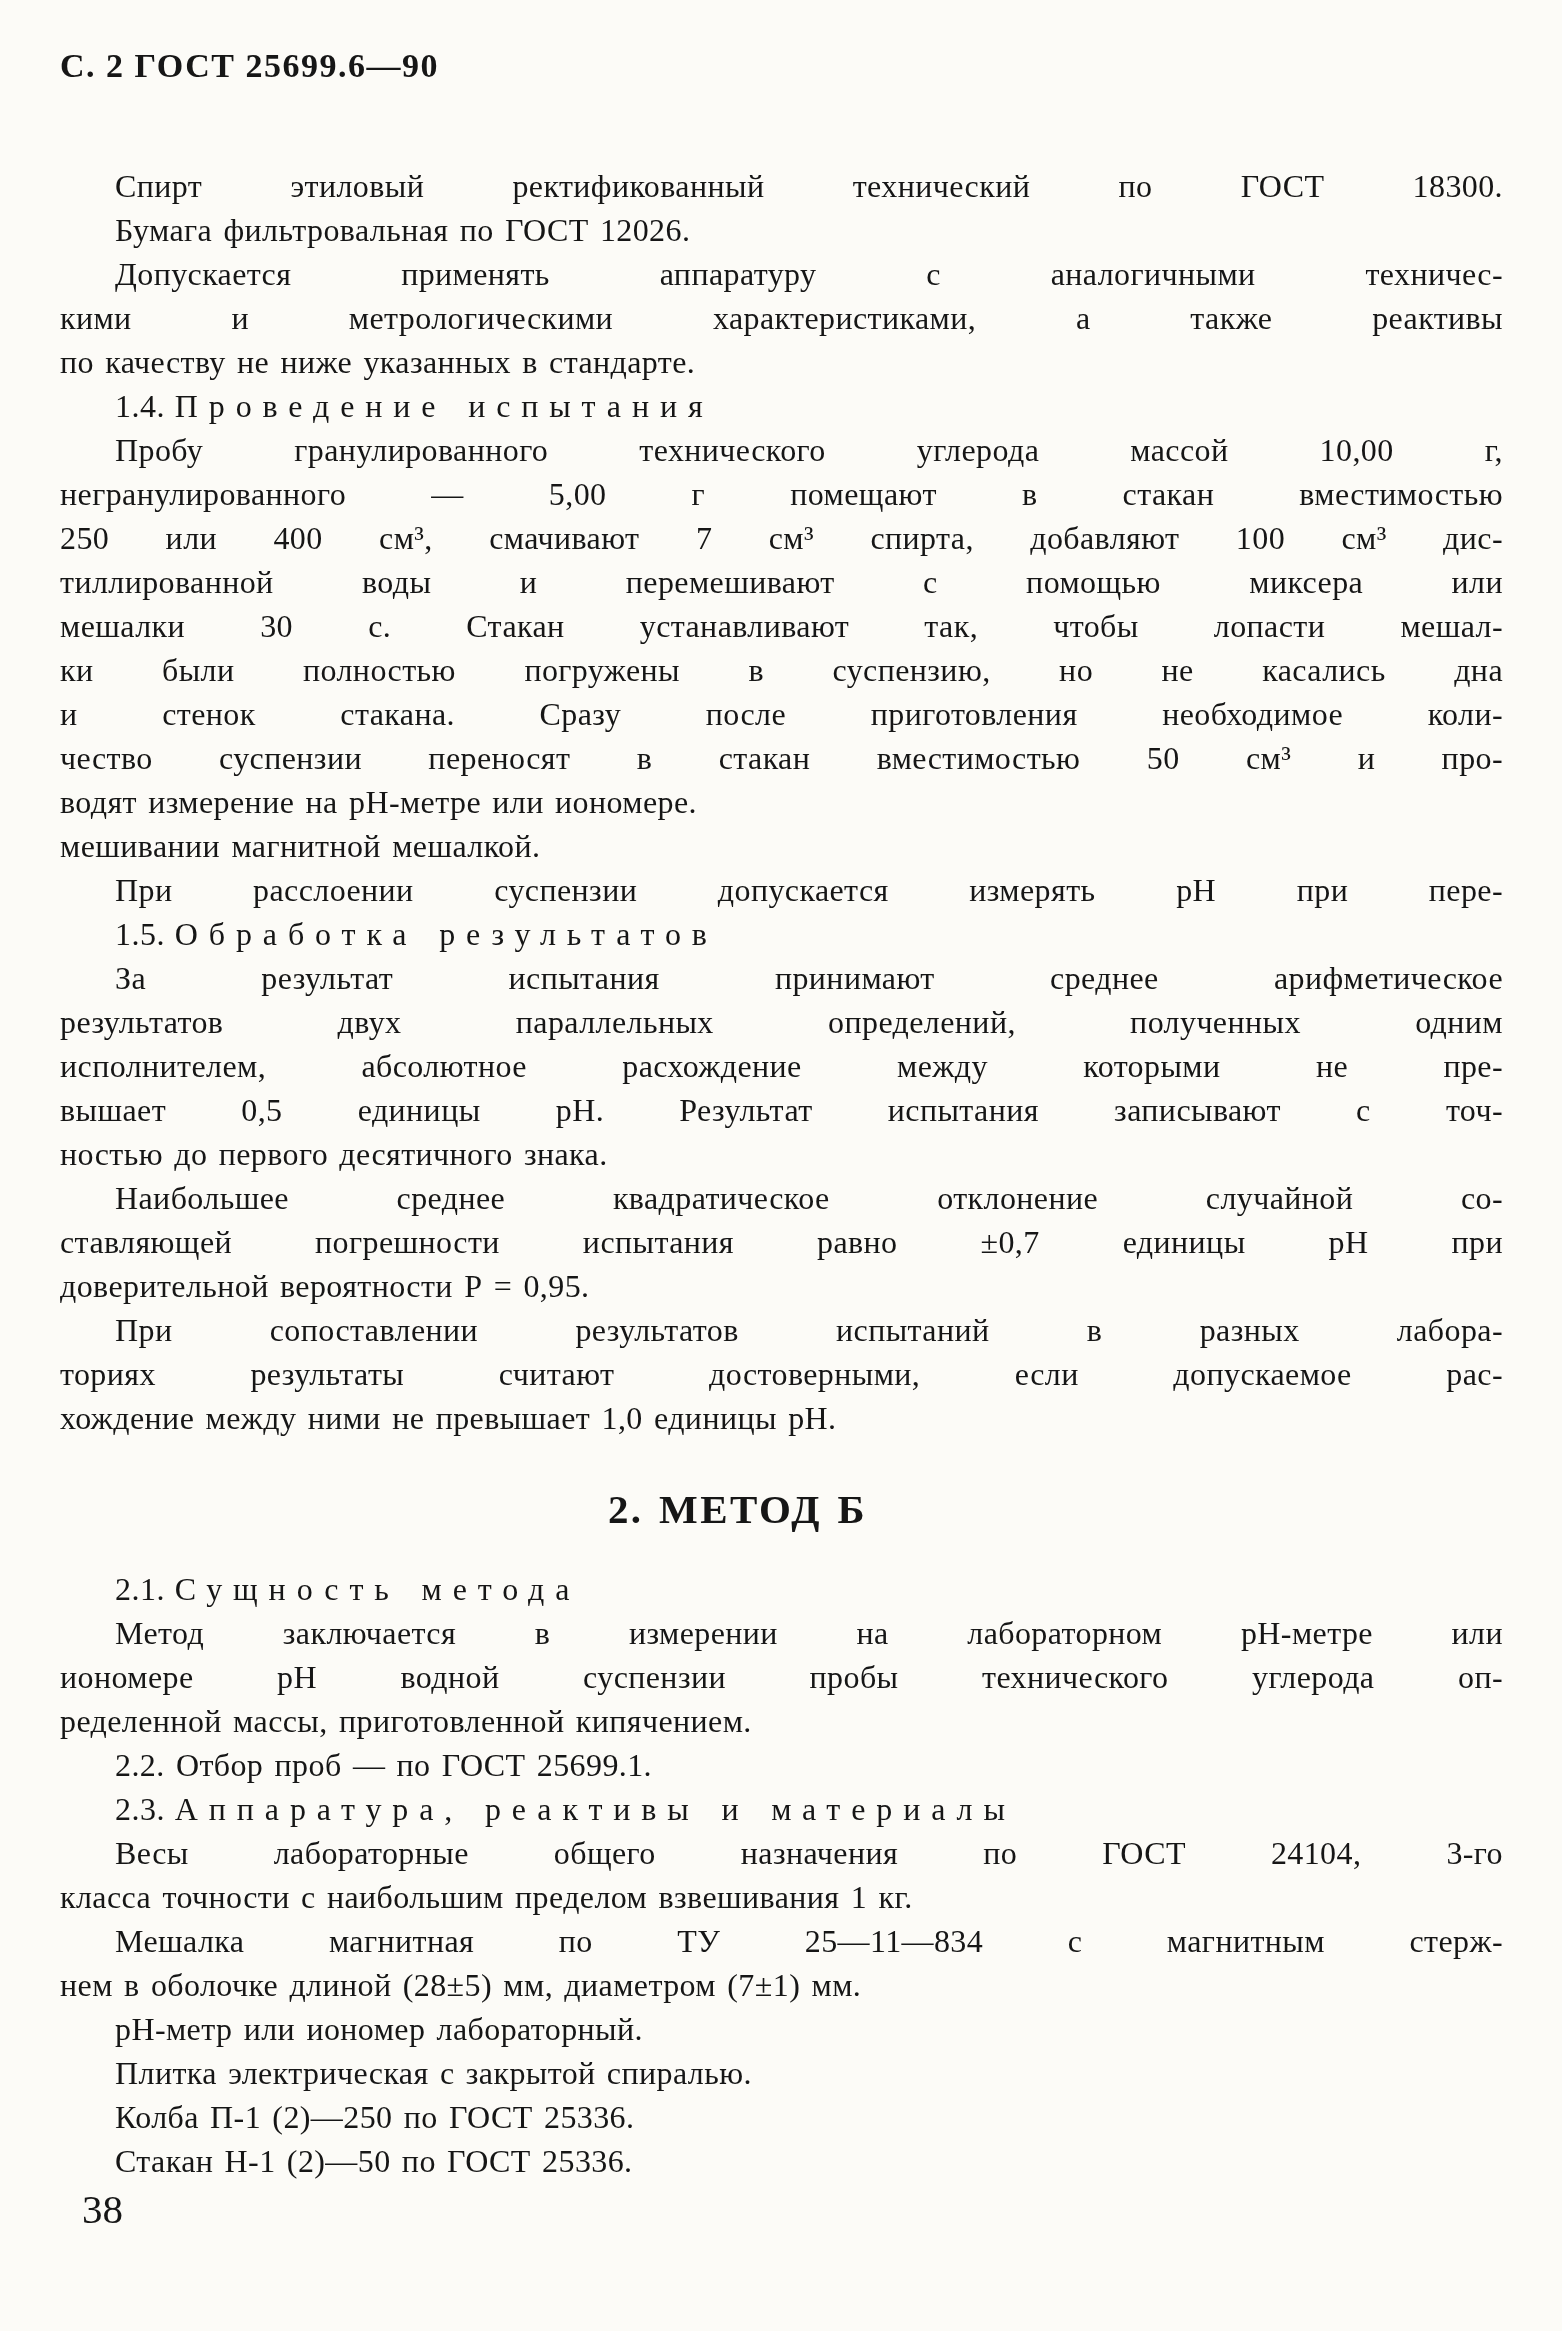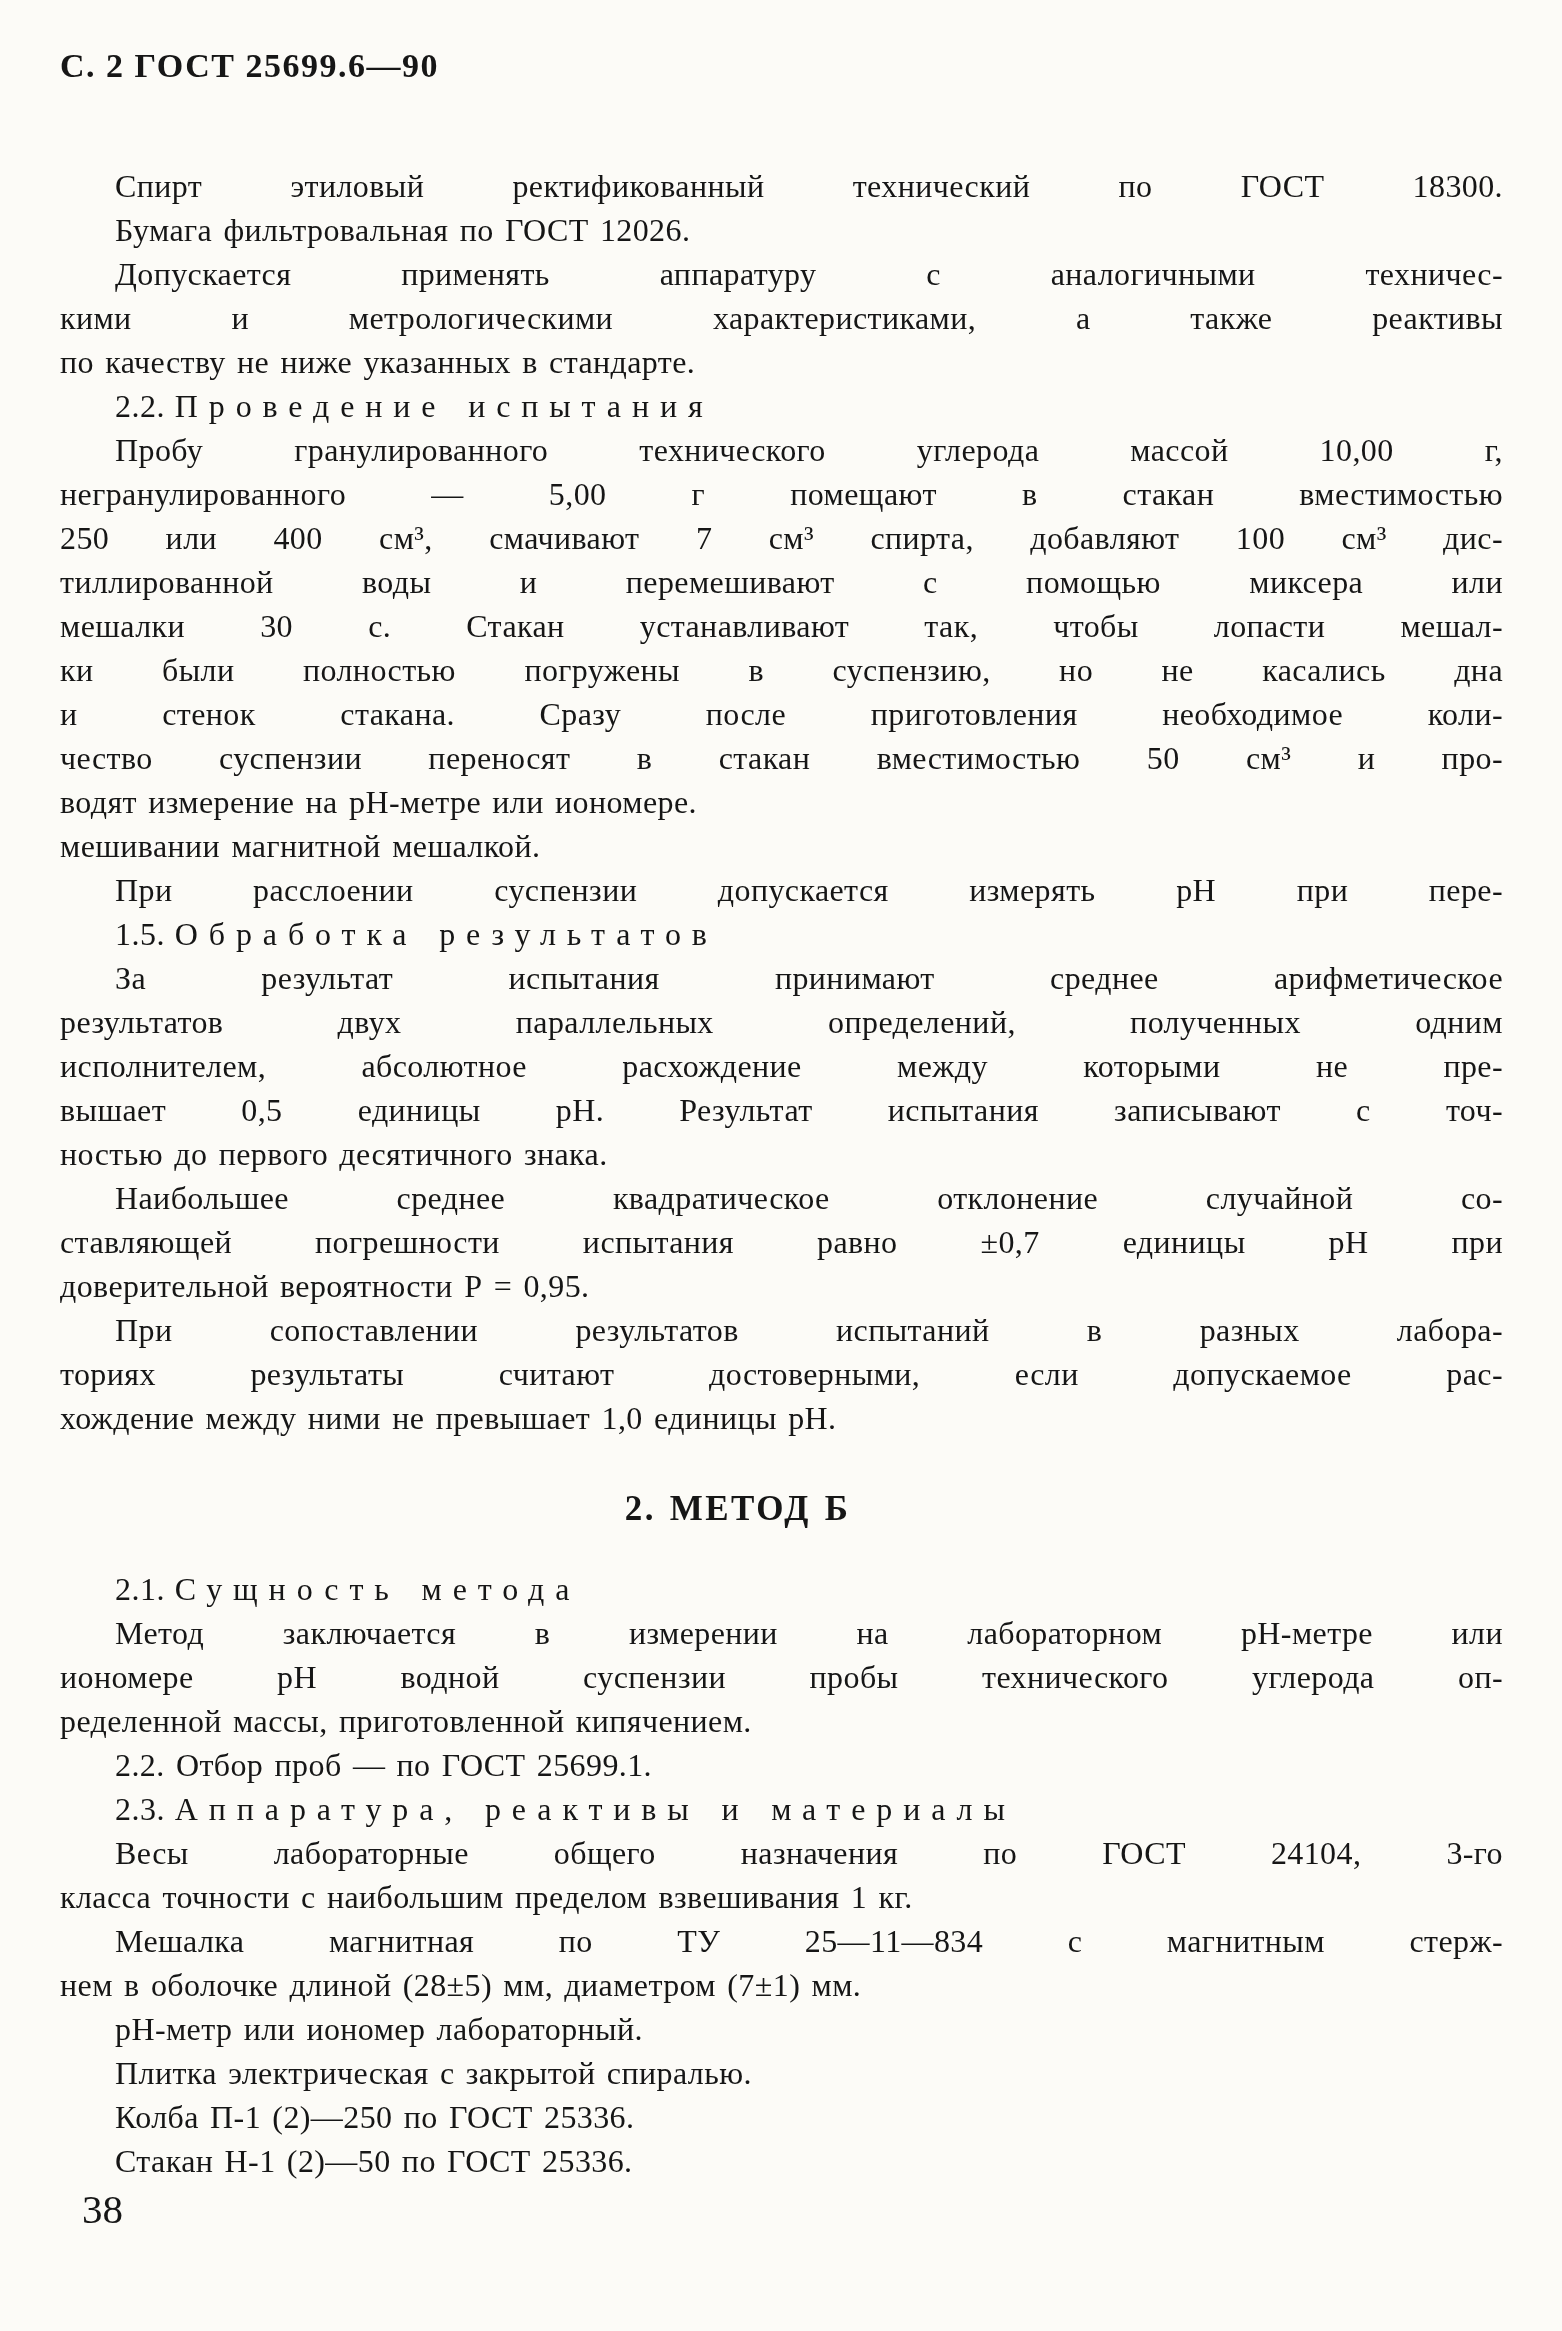--- a/index.html
+++ b/index.html
@@ -32,21 +32,21 @@
     word-spacing: 2.9px;
   }
   .ln { min-height: 44px; }
   .j { text-align: justify; text-align-last: justify; }
   .i { text-indent: 55px; }
   .sp .t { letter-spacing: 0.34em; }
   .sp .n { letter-spacing: 0.5px; padding-right: 9.8px; }
   .c {
     text-align: center;
     font-weight: 700;
-    font-size: 35px;
+    font-size: 41px;
     letter-spacing: 2.4px;
     margin: 47px 88px 36px 0;
   }
   .pageno {
     position: absolute;
     left: 82px;
     top: 2185px;
     font-size: 41px;
   }
 </style>
@@ -55,21 +55,21 @@
 
 <div class="page">
   <div class="hdr">С. 2 ГОСТ 25699.6—90</div>
 
   <div class="doc" id="doc">
       <div class="ln j i">Спирт этиловый ректификованный технический по ГОСТ 18300.</div>
       <div class="ln i">Бумага фильтровальная по ГОСТ 12026.</div>
       <div class="ln j i">Допускается применять аппаратуру с аналогичными техничес-</div>
       <div class="ln j">кими и метрологическими характеристиками, а также реактивы</div>
       <div class="ln">по качеству не ниже указанных в стандарте.</div>
-      <div class="ln i sp"><span class="n">2.2.</span><span class="t">Проведение испытания</span></div>
+      <div class="ln i sp"><span class="n">1.4.</span><span class="t">Проведение испытания</span></div>
       <div class="ln j i">Пробу гранулированного технического углерода массой 10,00 г,</div>
       <div class="ln j">негранулированного — 5,00 г помещают в стакан вместимостью</div>
       <div class="ln j">250 или 400 см³, смачивают 7 см³ спирта, добавляют 100 см³ дис-</div>
       <div class="ln j">тиллированной воды и перемешивают с помощью миксера или</div>
       <div class="ln j">мешалки 30 с. Стакан устанавливают так, чтобы лопасти мешал-</div>
       <div class="ln j">ки были полностью погружены в суспензию, но не касались дна</div>
       <div class="ln j">и стенок стакана. Сразу после приготовления необходимое коли-</div>
       <div class="ln j">чество суспензии переносят в стакан вместимостью 50 см³ и про-</div>
       <div class="ln">водят измерение на рН-метре или иономере.</div>
       <div class="ln">мешивании магнитной мешалкой.</div>

